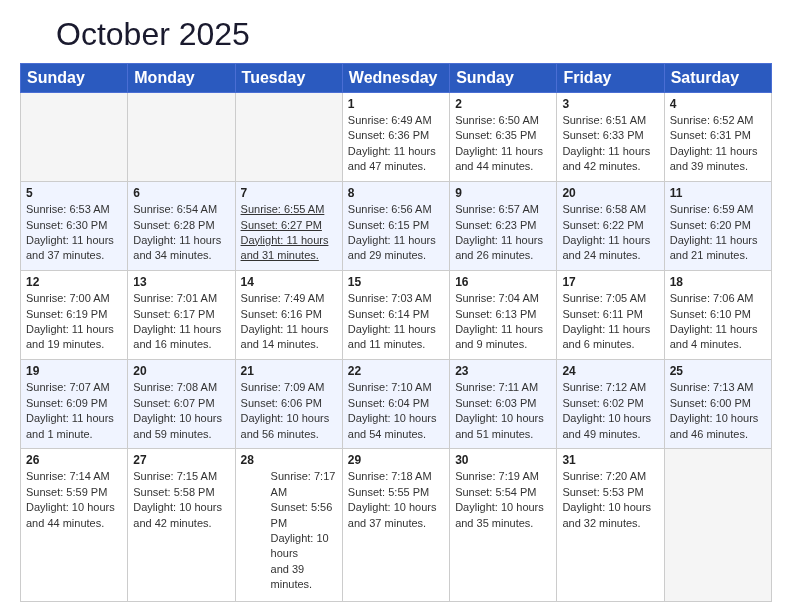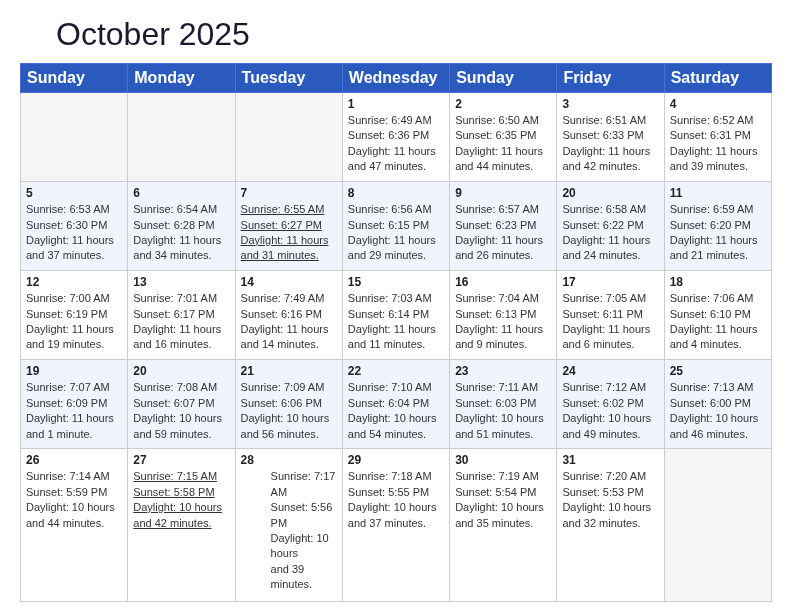--- a/index.html
+++ b/index.html
@@ -315,21 +315,21 @@
         <tr>
           <td>
             <span class="day-num">26</span>
             <div class="day-info" style="white-space: pre-line;">Sunrise: 7:14 AM
 Sunset: 5:59 PM
 Daylight: 10 hours
 and 44 minutes.</div>
           </td>
           <td>
             <span class="day-num">27</span>
-            <div class="day-info" style="white-space: pre-line; text-decoration: underline;">Sunrise: 7:15 AM
+            <div class="day-info" style="white-space: pre-line;">Sunrise: 7:15 AM
 Sunset: 5:58 PM
 Daylight: 10 hours
 and 42 minutes.</div>
           </td>
           <td>
             <span class="day-num">28</span>
             <div class="day-info" style="white-space: pre-line; margin-left: 30px;">Sunrise: 7:17 AM
 Sunset: 5:56 PM
 Daylight: 10 hours
 and 39 minutes.</div>

